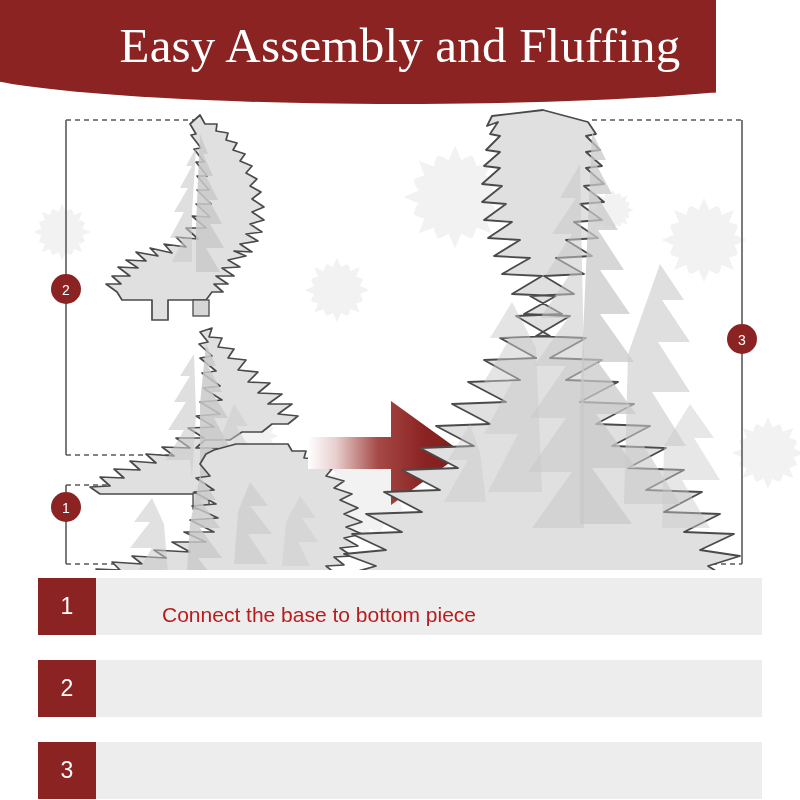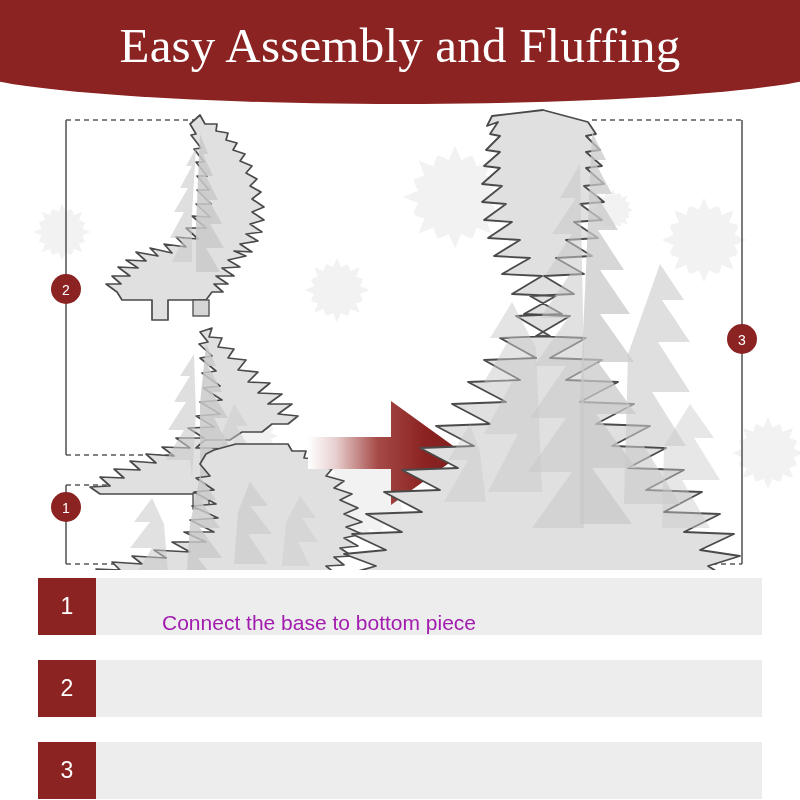--- a/index.html
+++ b/index.html
@@ -13,23 +13,24 @@
     position: relative;
     overflow: hidden;
     font-family: "Liberation Sans", sans-serif;
   }
 
   
   #header-banner {
     position: absolute;
     left: 0;
     top: 0;
-    width: 800px;
+    width: 708px;
     height: 104px;
     overflow: hidden;
+    padding-left: 8px;
   }
   #header-shape {
     position: absolute;
     left: -40px;
     top: -160px;
     width: 880px;
     height: 264px;
     background: #8b2322;
     border-radius: 0 0 50% 50% / 0 0 38px 38px;
   }
@@ -91,25 +92,25 @@
     position: absolute;
     left: 96px;
     top: 0;
     right: 38px;
     height: 57px;
     background: #ededed;
   }
   .step-text {
     position: absolute;
     left: 162px;
-    top: 16px;
+    top: 8px;
     height: 57px;
     line-height: 57px;
     font-size: 21px;
-    color: #a21caf;
+    color: #b91c1c;
     white-space: nowrap;
   }
 </style>
 </head>
 <body>
 
 <div id="header-banner">
   <div id="header-shape"></div>
   <div id="header-title">Easy Assembly and Fluffing</div>
 </div>

